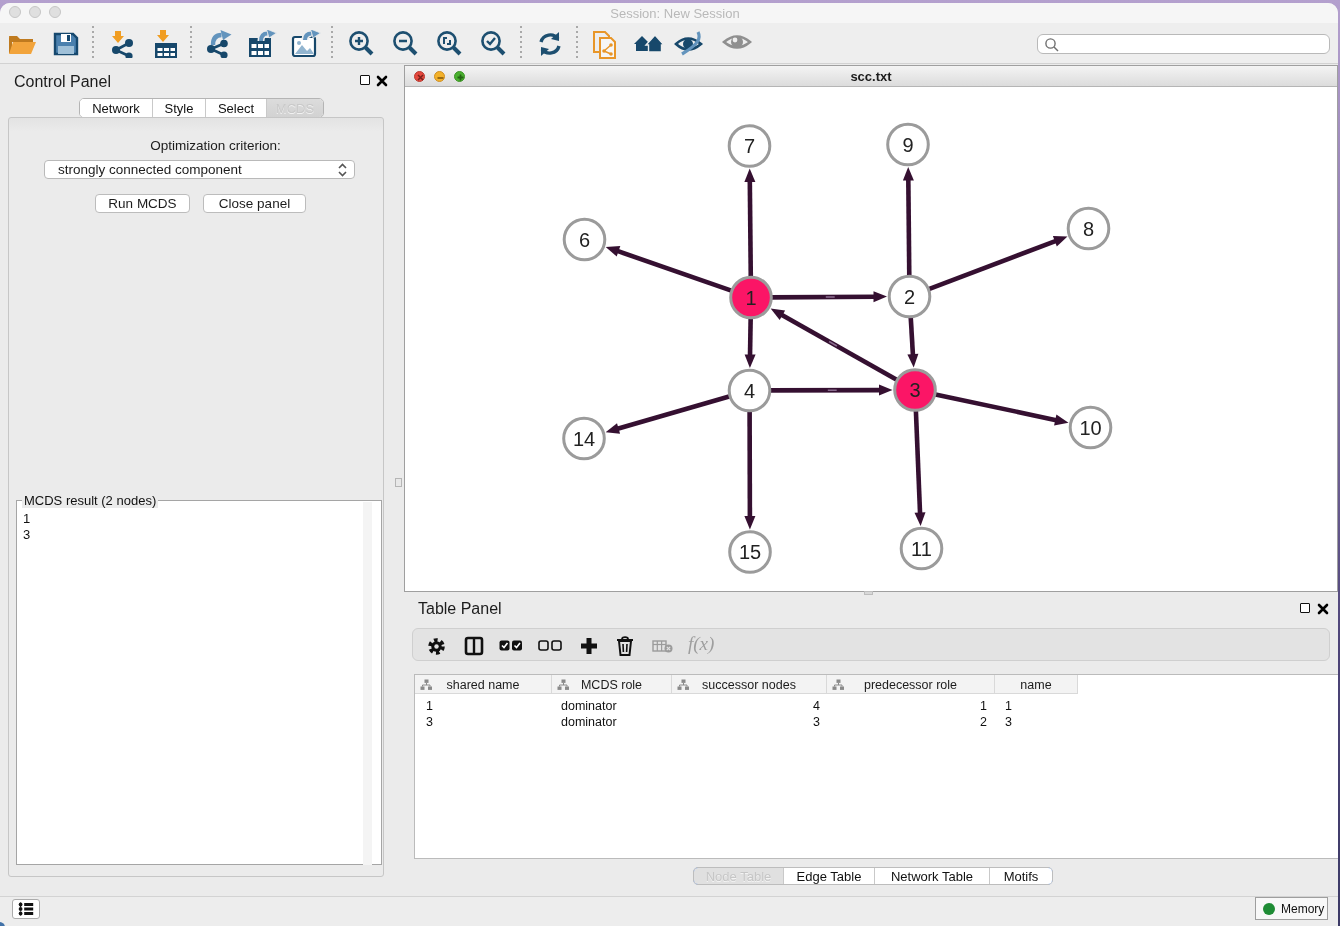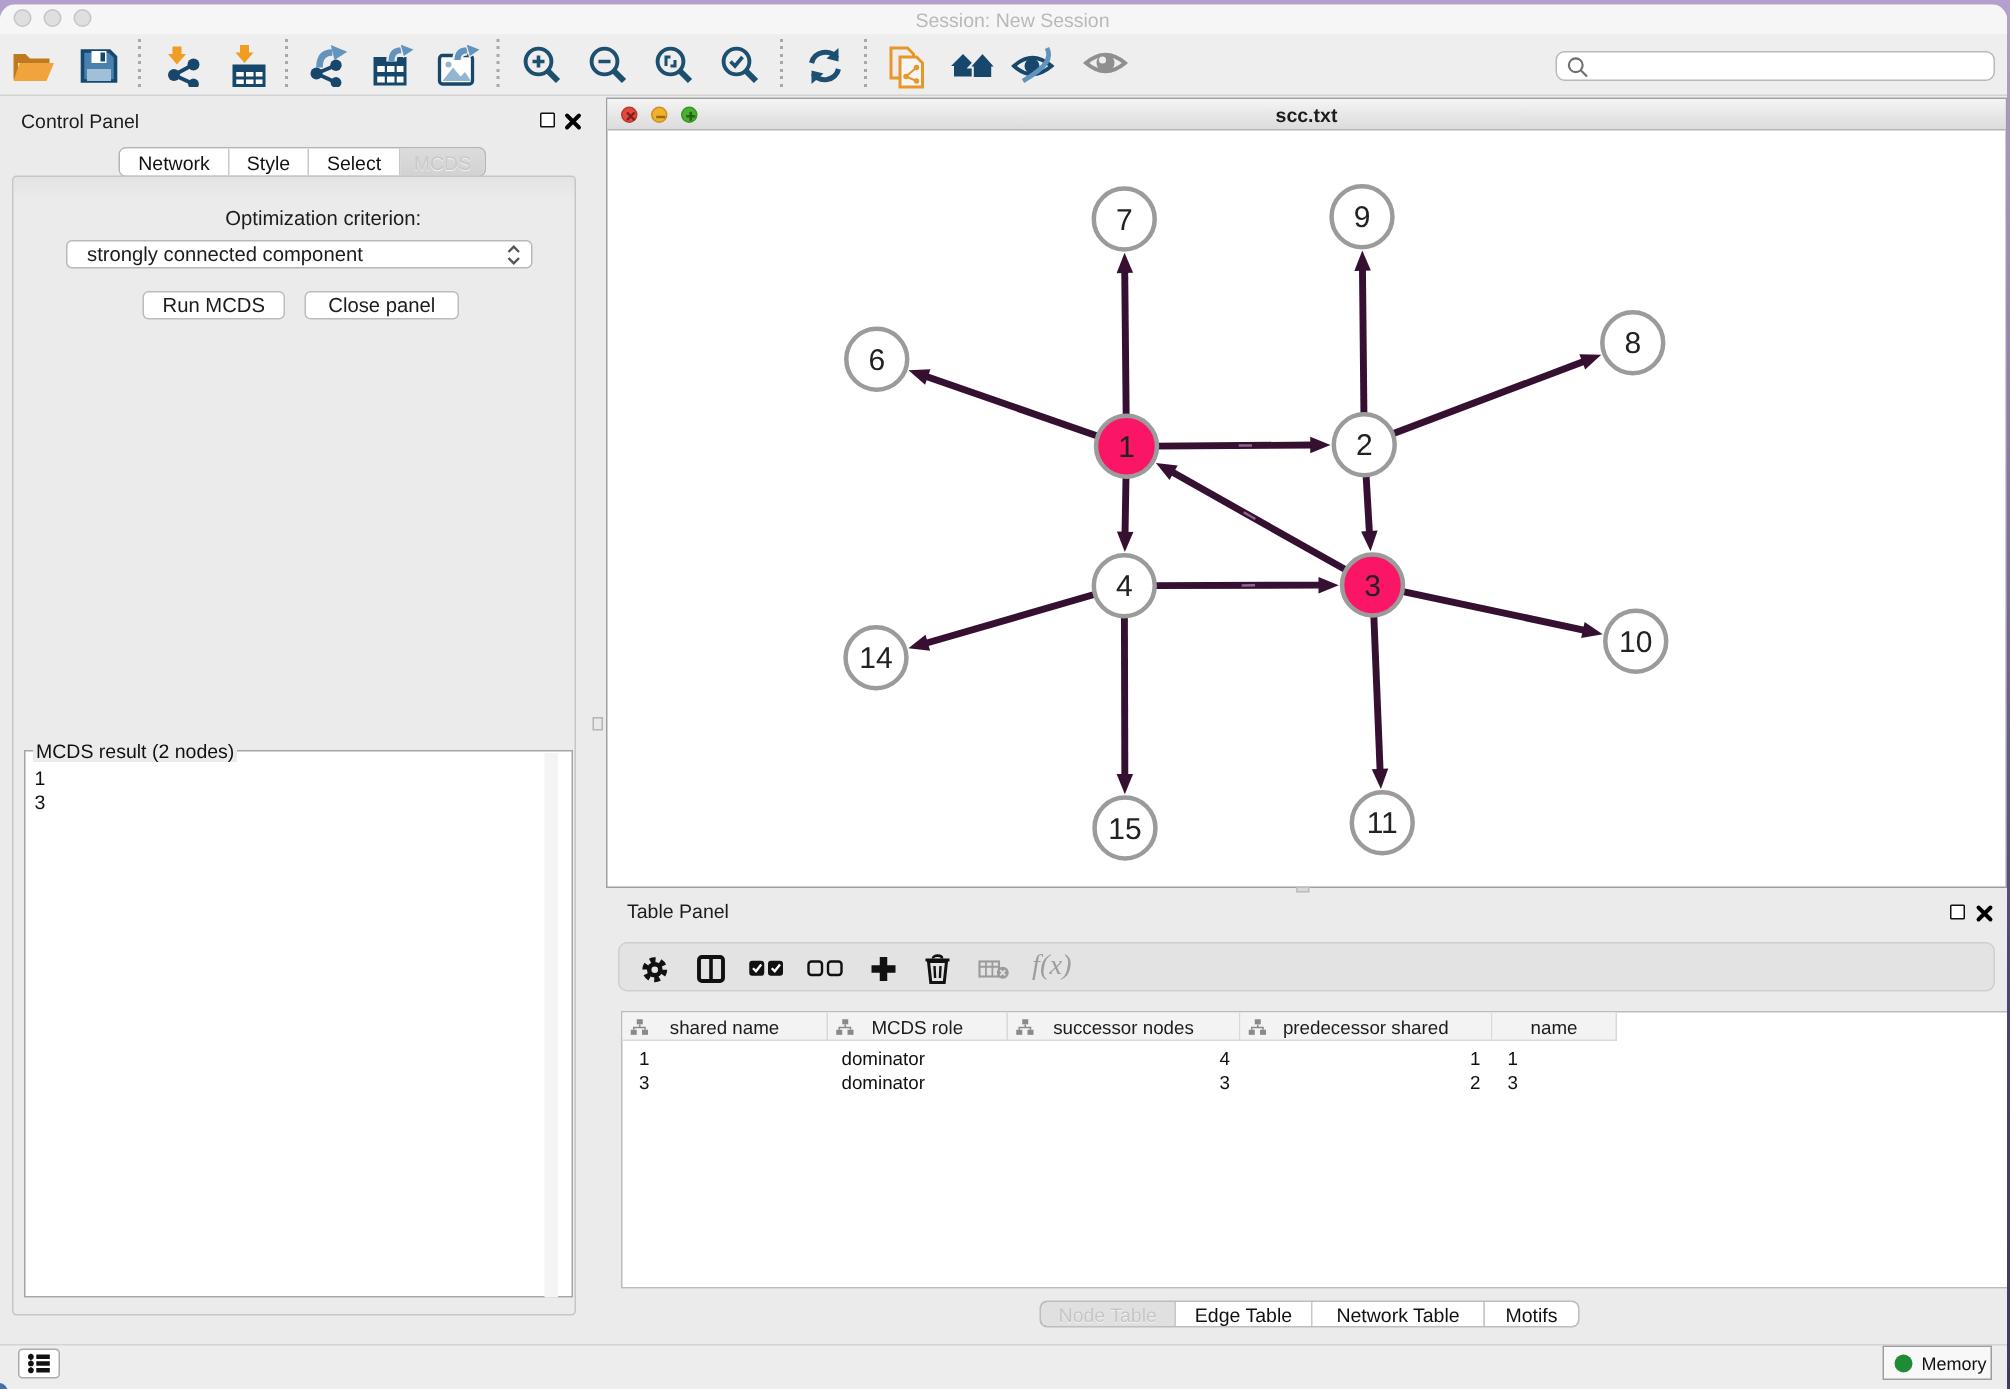--- a/index.html
+++ b/index.html
@@ -15,21 +15,21 @@
 .title { position:absolute; top:3px; width:100%; text-align:center; font-size:13px; color:#b9b9b9;padding-left:12px; }
 .toolbar { position:absolute; left:0; top:20px; width:100%; height:41px;
   background:#eeeeee; border-bottom:1px solid #d2d2d2; }
 .tbi { position:absolute; top:7px; }
 .tsep { position:absolute; top:3px; height:34px; width:2px;
   background-image:repeating-linear-gradient(180deg,#a9a9a9 0 2px,transparent 2px 5px); }
 .searchbox { position:absolute; left:1037px; top:11px; width:293px; height:20px;
   background:#fff; border:1px solid #b9b9b9; border-radius:6px; }
 
 .cp { position:absolute; left:0; top:61px; width:392px; height:832px; background:#ebebeb; }
-.cp-hd { position:absolute; left:14px; top:9px; font-size:13px; color:#1c1c1c; }
+.cp-hd { position:absolute; left:14px; top:9px; font-size:16px; color:#1c1c1c; }
 .sq-btn { position:absolute; width:10px; height:10px; border:1.8px solid #111; border-radius:1px; background:#fff; }
 .tabs { position:absolute; left:79px; top:34px; height:20px; display:flex;
   border:1px solid #b4b4b4; border-radius:5px; overflow:hidden; background:#fff; }
 .tab { height:100%; display:flex; align-items:center; justify-content:center;
   font-size:13px; color:#111; background:#fff; border-left:1px solid #c9c9c9; }
 .tab:first-child { border-left:none; }
 .tab.sel { background:linear-gradient(180deg,#dcdcdc,#d2d2d2); color:#c9c9c9;
   text-shadow:0 1px 0 #f2f2f2; }
 .cp-pane { position:absolute; left:8px; top:53px; width:376px; height:760px;
   border:1px solid #c6c6c6; border-radius:3px;
@@ -417,21 +417,21 @@
           </div>
       </div>
       <div class="thead" style="left:412px; width:168px;">
         <div class="th" style="left:0; width:168px">
             <svg class="hicon" width="13" height="12" viewBox="0 0 13 12">
               <rect x="4.5" y="0.5" width="4" height="3.4" fill="#8a8a8a"></rect>
               <rect x="0.5" y="7.5" width="4" height="3.4" fill="#8a8a8a"></rect>
               <rect x="8" y="7.5" width="4" height="3.4" fill="#8a8a8a"></rect>
               <path d="M6.5 4 L6.5 6 M2.5 7.5 L2.5 6 L10 6 L10 7.5" stroke="#8a8a8a" fill="none"></path>
             </svg>
-            <span class="lbl">predecessor shared</span>
+            <span class="lbl">predecessor role</span>
           </div>
       </div>
       <div class="thead" style="left:580px; width:83px;">
         <div class="th" style="left:0; width:83px">
             <span class="lbl">name</span>
           </div>
       </div>
       <div class="td" style="left:11px; top:24px">1</div>
       <div class="td" style="left:146px; top:24px">dominator</div>
       <div class="td" style="left:257px; width:148px; top:24px; text-align:right">4</div>

